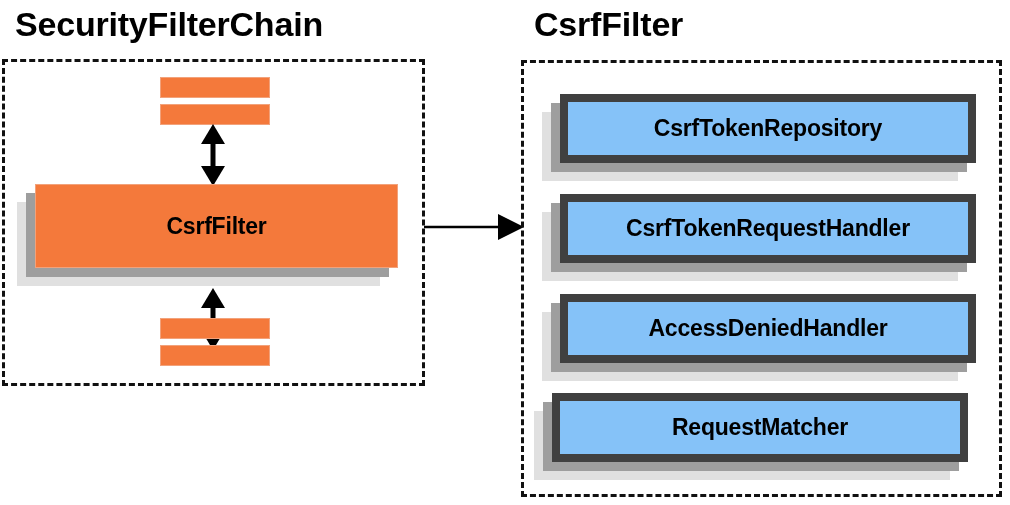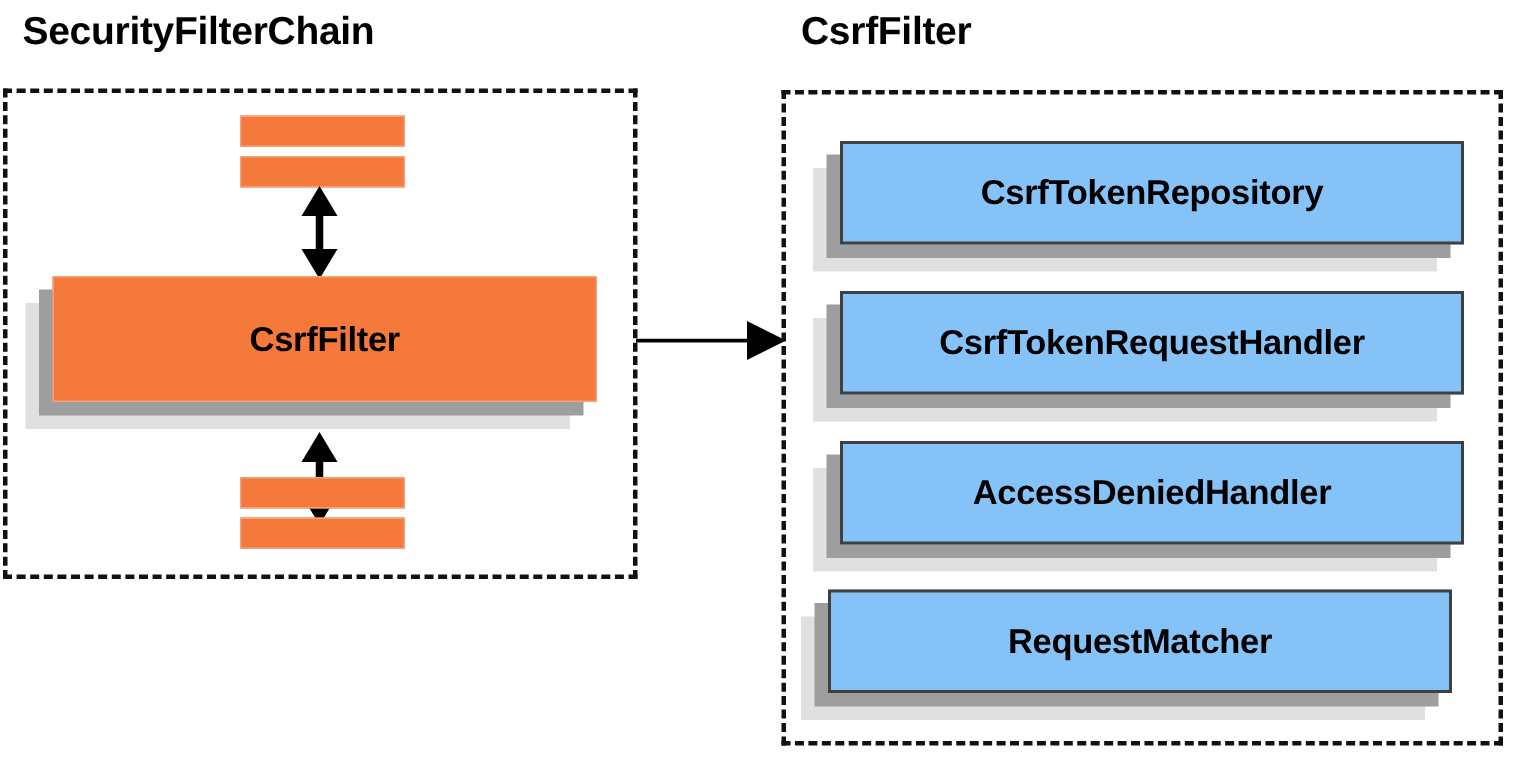--- a/index.html
+++ b/index.html
@@ -13,21 +13,21 @@
   #canvas {
     position: relative;
     width: 1010px;
     height: 505px;
     background: #ffffff;
     overflow: hidden;
   }
   .panel-title {
     position: absolute;
     font-weight: bold;
-    font-size: 26px;
+    font-size: 34px;
     color: #000000;
     letter-spacing: -0.2px;
     white-space: nowrap;
   }
   .dashed-panel {
     position: absolute;
     border: 3px dashed #111111;
     box-sizing: border-box;
     background: transparent;
   }
@@ -63,21 +63,21 @@
     display: flex;
     align-items: center;
     justify-content: center;
   }
   .face-orange {
     background: #f4793b;
     border: 1px solid #f2a27b;
   }
   .face-blue {
     background: #85c2f8;
-    border: 2px solid #404040;
+    border: 8px solid #404040;
   }
   .box-label {
     font-weight: bold;
     font-size: 23px;
     color: #000000;
     white-space: nowrap;
     letter-spacing: -0.2px;
   }
   .orange-bar {
     position: absolute;

